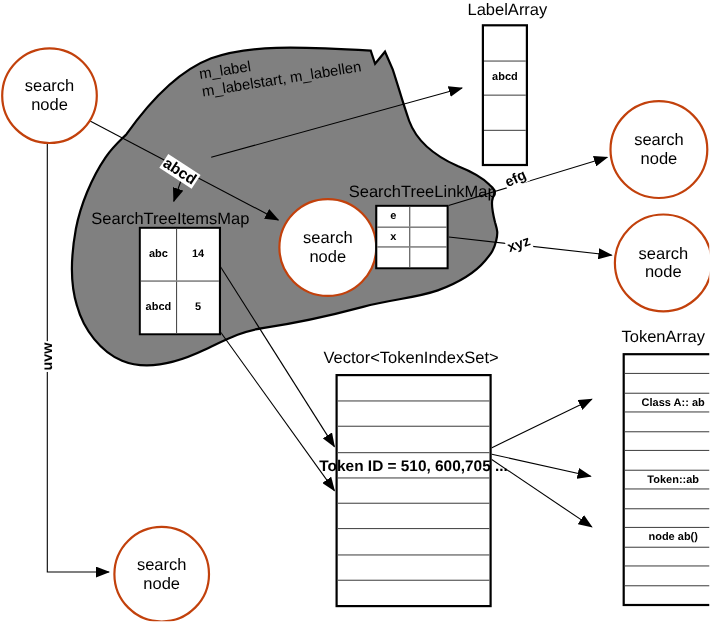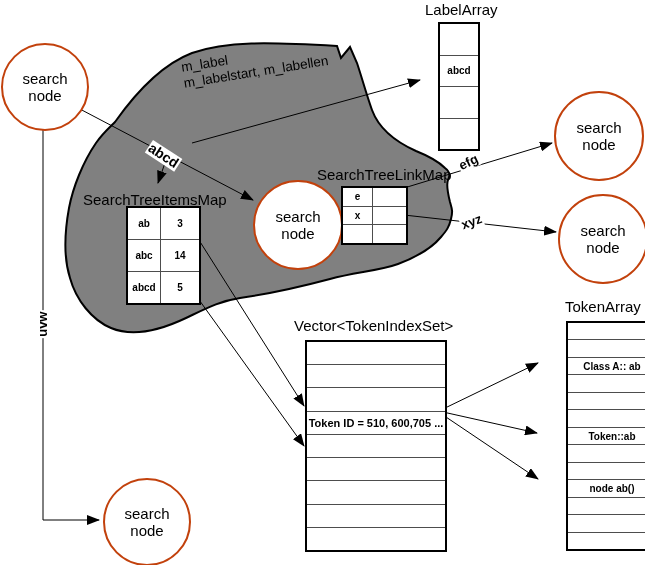--- a/index.html
+++ b/index.html
@@ -19,21 +19,21 @@
        font-size:10px;font-weight:bold;}
   .trow{flex:1;display:flex;min-height:0;}
   .trow + .trow{border-top:1px solid #4d4d4d;}
   .tc{display:flex;align-items:center;justify-content:center;min-width:0;}
   .tc.key{border-right:1px solid #4d4d4d;}
   .items-map .tc.key{width:32px;}
   .link-map .tc.key{width:29px;}
   .tc.val{flex:1;}
   .vc{flex:1;display:flex;align-items:center;justify-content:center;min-height:0;white-space:nowrap;}
   .vc + .vc{border-top:1px solid #4d4d4d;}
-  .vector-arr{font-size:11px;}
+  .vector-arr{font-size:14px;}
   
   .elabel{position:absolute;font-size:13px;font-weight:bold;background:#fff;white-space:nowrap;
           padding:0 1px;line-height:1.1;}
   .abcd-chip{font-size:14px;transform:rotate(33deg);transform-origin:left top;}
   .efg-chip{transform:rotate(-25deg);transform-origin:left center;}
   .xyz-chip{transform:rotate(-20deg);transform-origin:left center;}
   .uvw-chip{width:26px;text-align:center;transform:rotate(-90deg);}
   .mlabel{position:absolute;font-size:13.5px;line-height:1.18;white-space:nowrap;
           transform:rotate(-9deg);transform-origin:left top;}
 </style>
@@ -97,24 +97,20 @@
 
   <div class="tbl" style="left:438px;top:22px;width:38px;height:125px;">
     <div class="vc"></div>
     <div class="vc">abcd</div>
     <div class="vc"></div>
     <div class="vc"></div>
   </div>
 
   <div class="tbl items-map" style="left:126px;top:206px;width:71px;height:95px;">
     <div class="trow">
-      <div class="tc key">ab</div>
-      <div class="tc val">3</div>
-    </div>
-    <div class="trow">
       <div class="tc key">abc</div>
       <div class="tc val">14</div>
     </div>
     <div class="trow">
       <div class="tc key">abcd</div>
       <div class="tc val">5</div>
     </div>
   </div>
 
   <div class="tbl link-map" style="left:341px;top:186px;width:63px;height:55px;">

